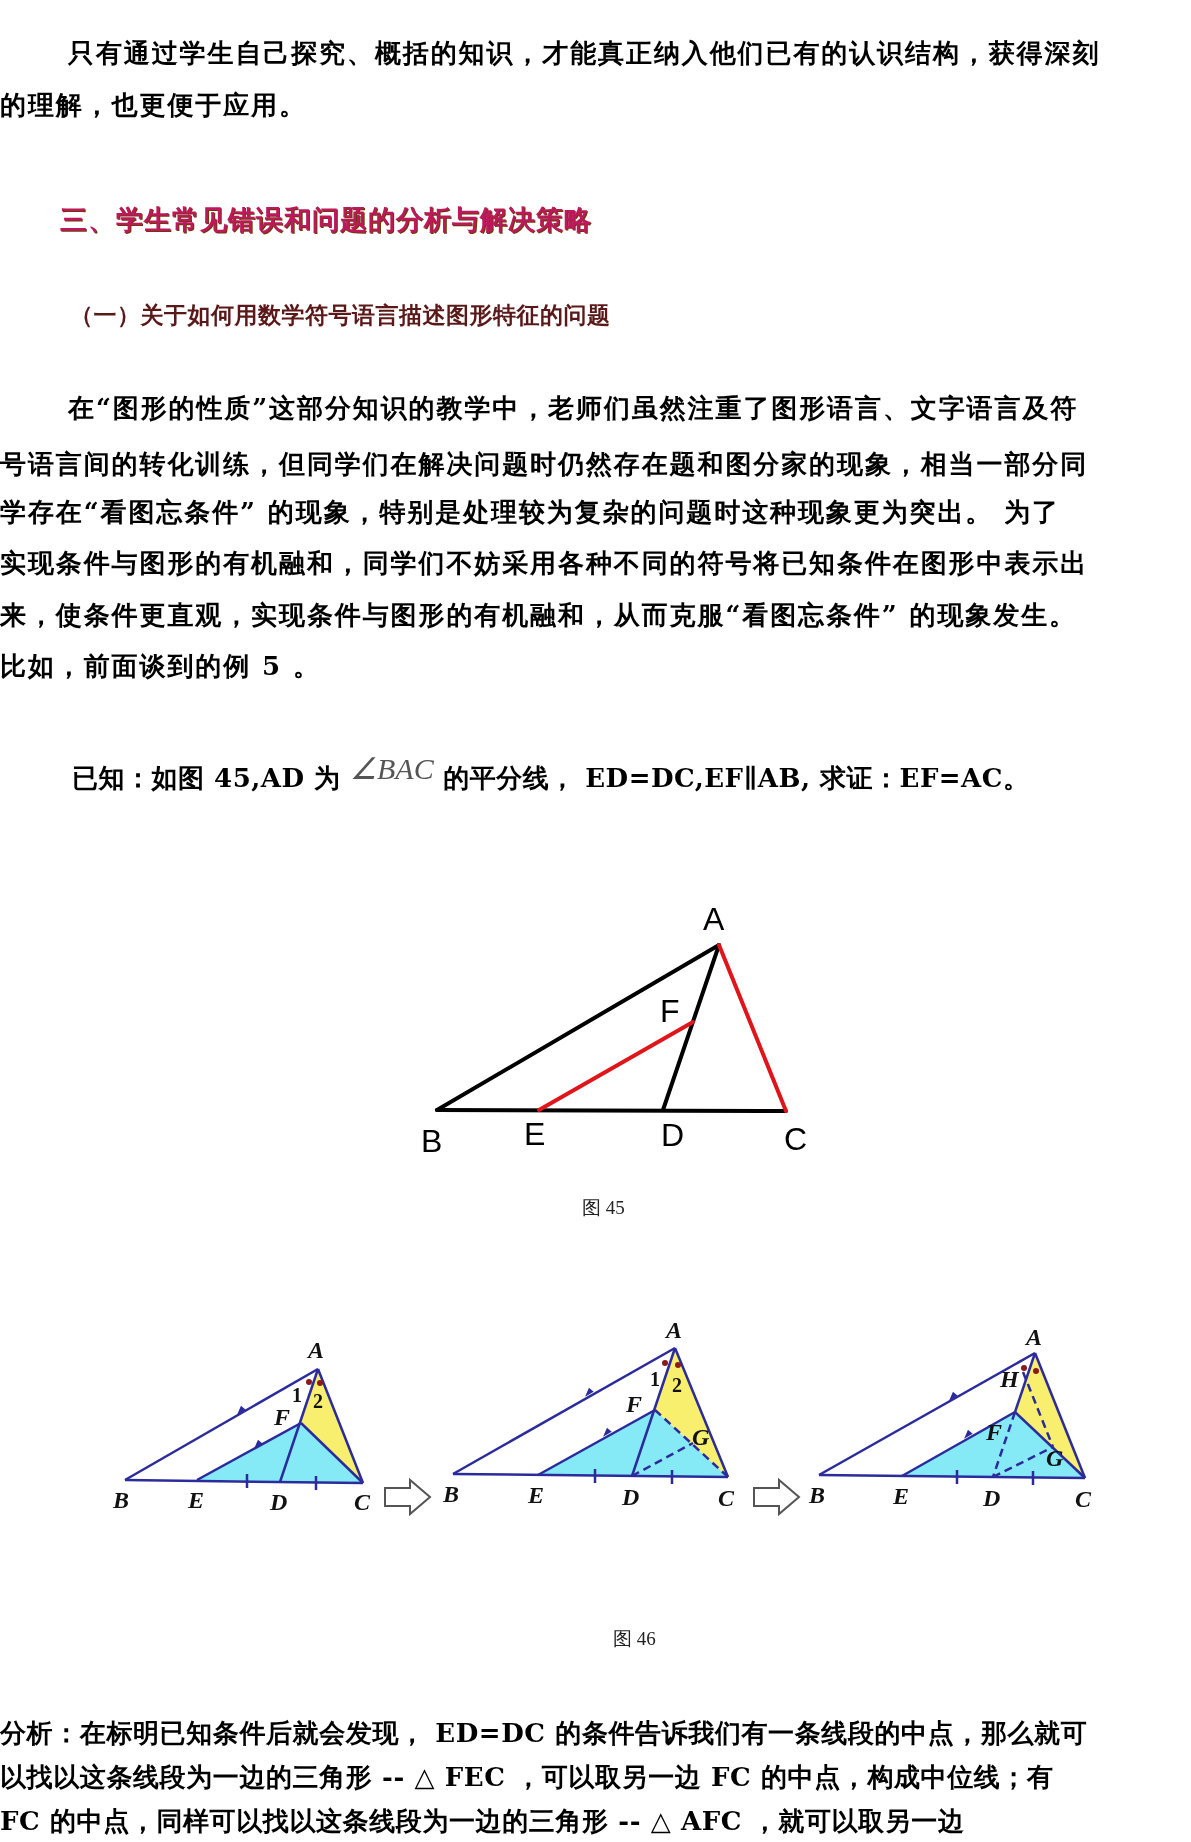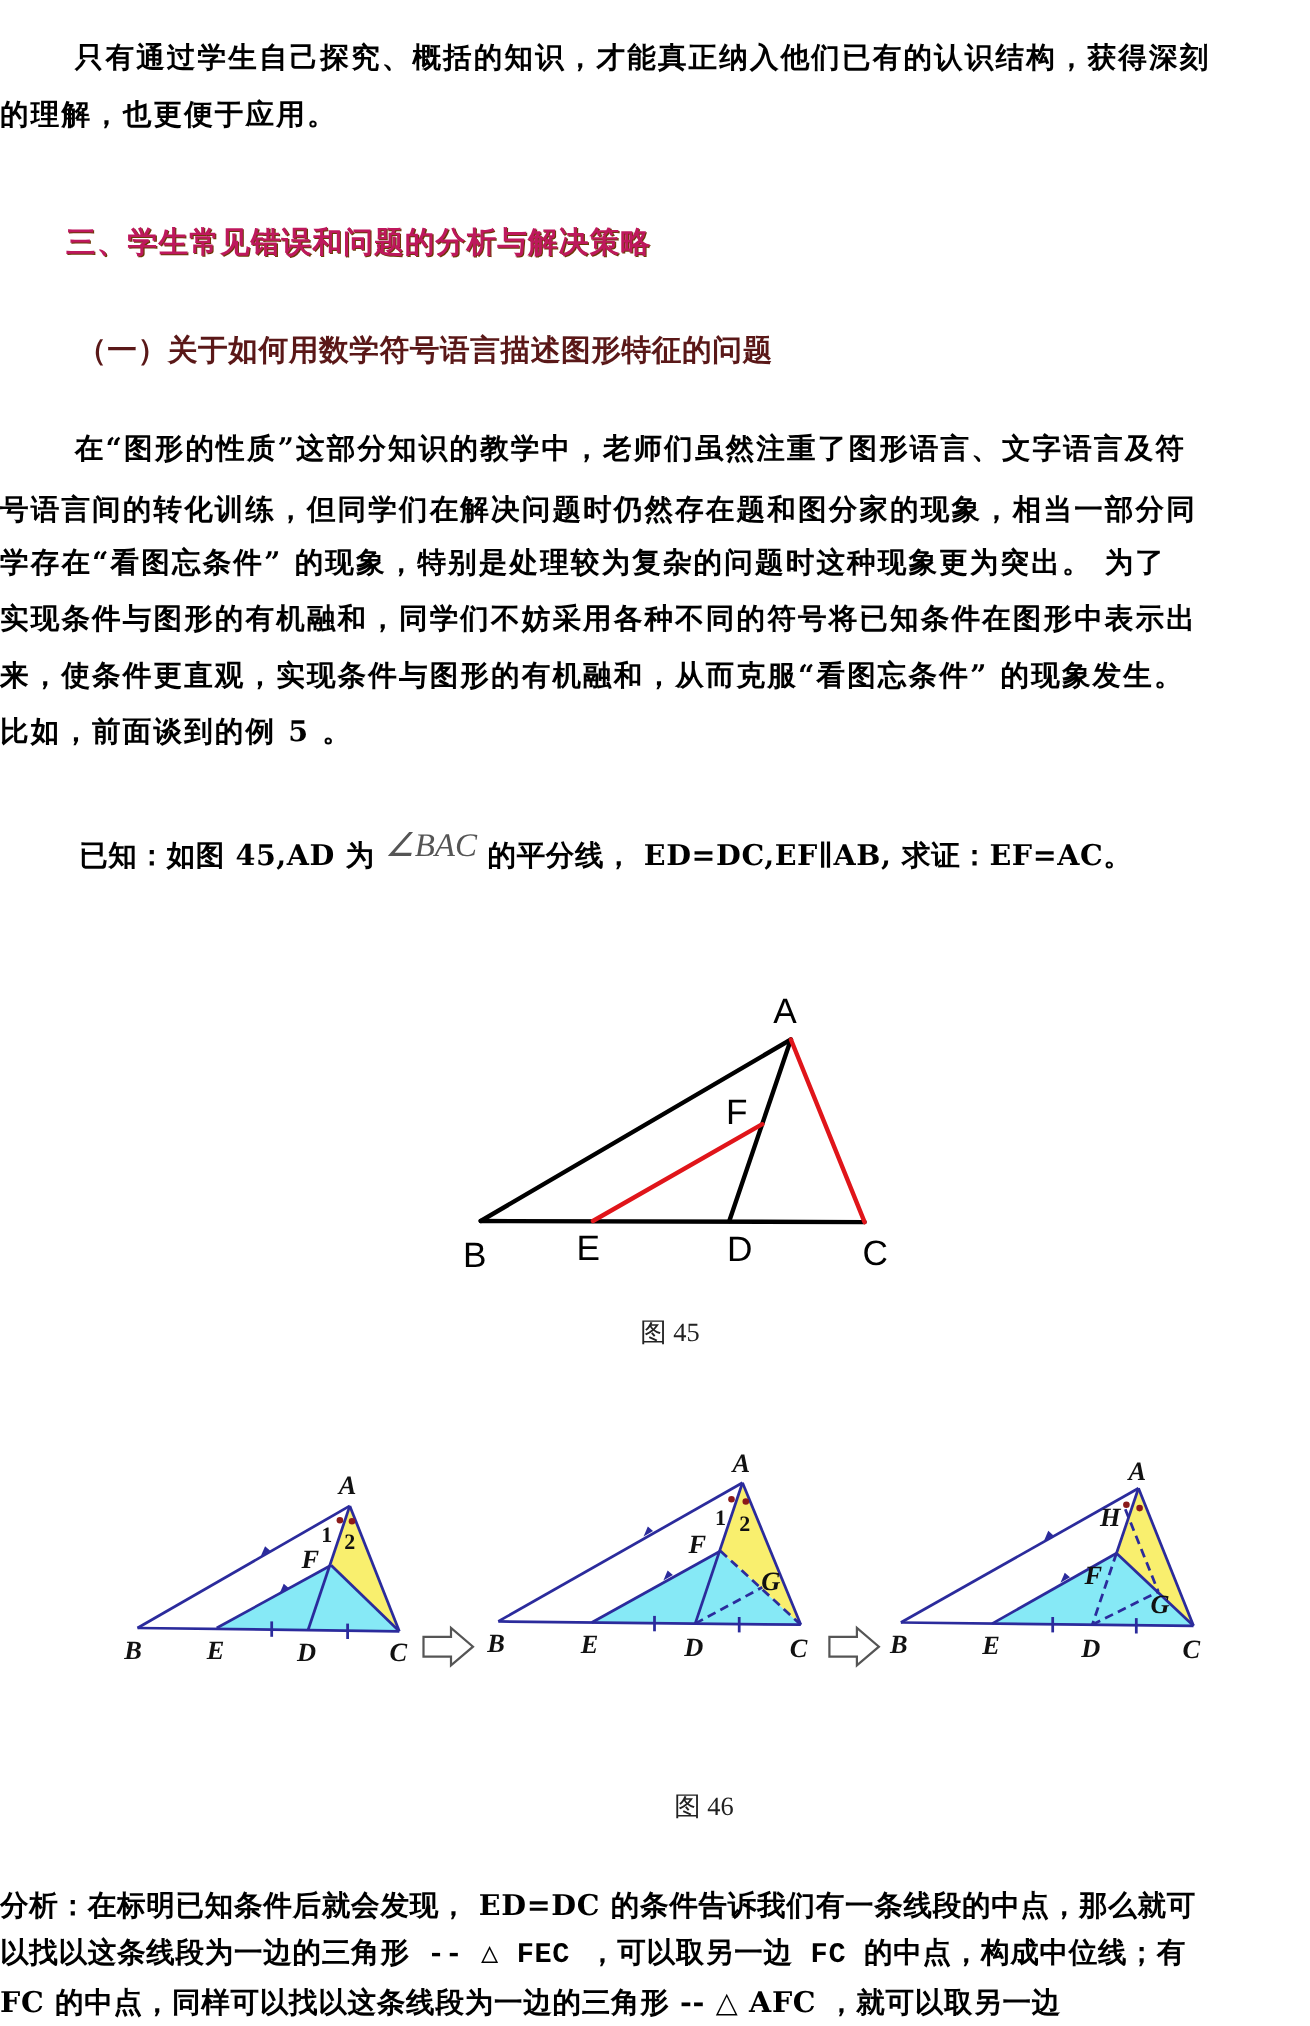--- a/index.html
+++ b/index.html
@@ -4,26 +4,26 @@
   <style>
     html, body { margin: 0; padding: 0; background: #ffffff; }
     body { width: 1191px; height: 1842px; position: relative; overflow: hidden;
            font-family: "DejaVu Serif", "Liberation Serif", serif; color: #000; }
     .line { position: absolute; left: 0; white-space: nowrap; font-size: 26px; line-height: 30px;
             font-weight: bold; letter-spacing: 1.9px; }
     .indent { left: 68px; }
     .h1 { position: absolute; left: 60px; top: 202px; font-size: 27px; font-weight: bold;
           color: #be185d; letter-spacing: 1px; text-shadow: 1px 1px 0 #6b3a05; white-space: nowrap;
           font-family: "DejaVu Serif", serif; }
-    .h2 { position: absolute; left: 70px; top: 300px; font-size: 27px; font-weight: bold;
+    .h2 { position: absolute; left: 70px; top: 300px; font-size: 23px; font-weight: bold;
           color: #5a1818; letter-spacing: 0.5px; white-space: nowrap;
           font-family: "DejaVu Sans", sans-serif; }
     .angle { font-family: "Liberation Serif", serif; font-style: italic; font-weight: normal;
              color: #555; font-size: 30px; position: relative; top: -8px; letter-spacing: 0; }
-    .caption { position: absolute; font-size: 24px; font-family: "Liberation Serif", "DejaVu Serif", serif;
+    .caption { position: absolute; font-size: 19px; font-family: "Liberation Serif", "DejaVu Serif", serif;
                color: #222; white-space: nowrap; }
     svg { position: absolute; left: 0; top: 0; }
     .lbl45 { font-family: "Liberation Sans", sans-serif; font-size: 32px; fill: #000; }
     .lbl46 { font-family: "Liberation Serif", serif; font-style: italic; font-weight: bold; font-size: 24px; fill: #111; }
     .num46 { font-family: "Liberation Serif", serif; font-weight: bold; font-size: 20px; fill: #111; }
   </style>
 </head>
 <body>
 
 <div class="line indent" style="top:38px;">只有通过学生自己探究、概括的知识，才能真正纳入他们已有的认识结构，获得深刻</div>
@@ -153,15 +153,15 @@
     <text class="lbl46" x="893" y="1504">E</text>
     <text class="lbl46" x="986" y="1440">F</text>
     <text class="lbl46" x="1046" y="1466">G</text>
     <text class="lbl46" x="1000" y="1387">H</text>
   </g>
 </svg>
 <div class="caption" style="left:613px; top:1594px;margin-top:32px;">图 46</div>
 
 <div>
   <div class="line" style="top:1718px; letter-spacing:0.6px;">分析：在标明已知条件后就会发现， ED=DC 的条件告诉我们有一条线段的中点，那么就可</div>
-  <div class="line" style="top:1762px; letter-spacing:0.6px;font-family:Liberation Mono, monospace;">以找以这条线段为一边的三角形 -- △ FEC ，可以取另一边 FC 的中点，构成中位线；有</div>
+  <div class="line" style="top:1762px; letter-spacing:0.6px;">以找以这条线段为一边的三角形 -- △ FEC ，可以取另一边 FC 的中点，构成中位线；有</div>
   <div class="line" style="top:1806px; letter-spacing:0.6px;">FC 的中点，同样可以找以这条线段为一边的三角形 -- △ AFC ，就可以取另一边</div>
 </div>
 
 </body></html>

